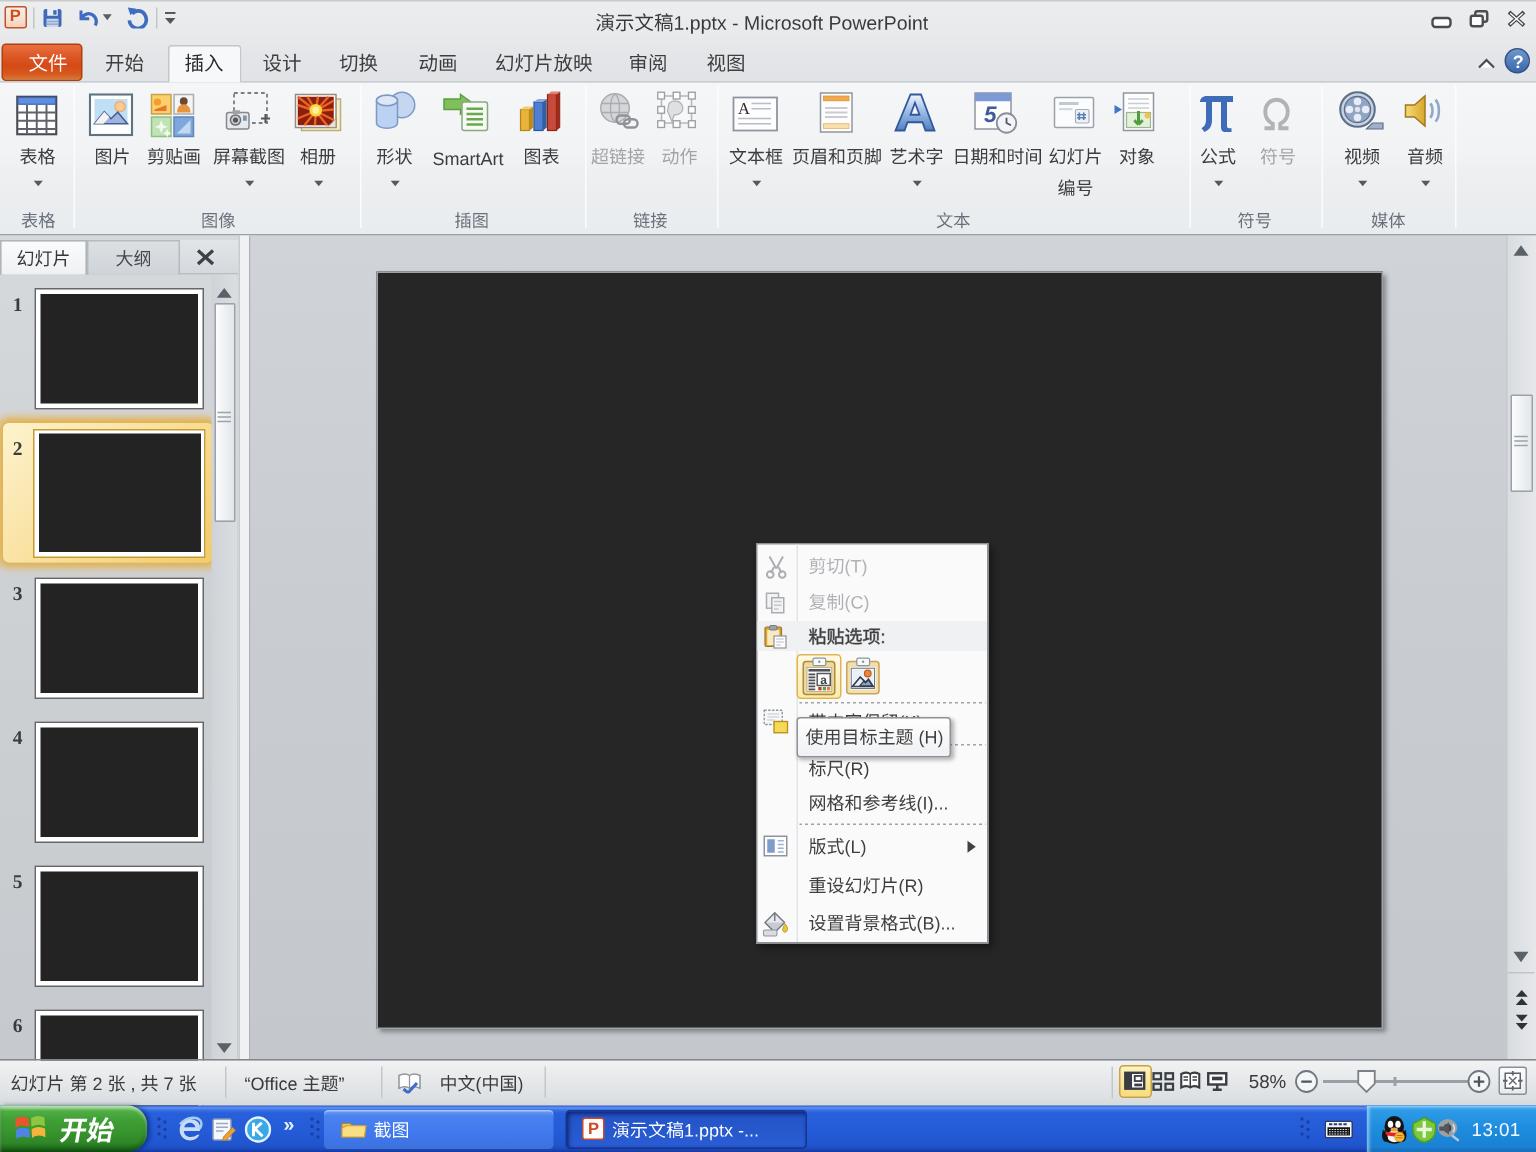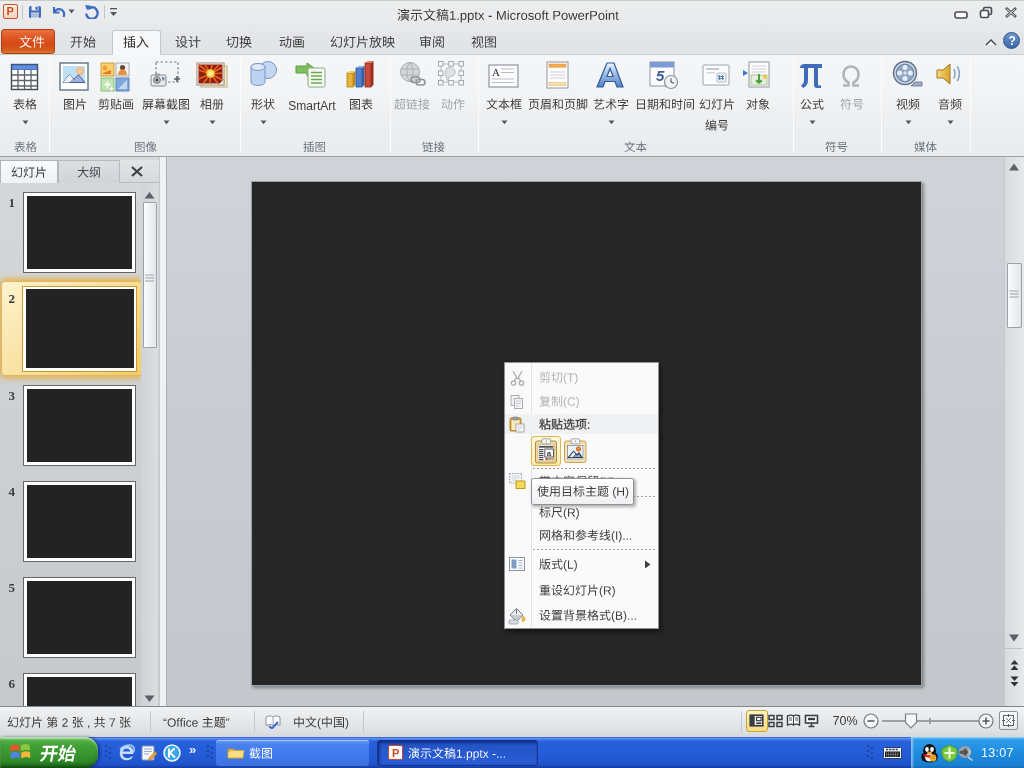--- a/index.html
+++ b/index.html
@@ -476,21 +476,21 @@
 <svg style="position:absolute;left:786px;top:713px;" width="16" height="16" viewBox="0 0 16 16">
       <path d="M1.5 3 C4 1.8 6 1.8 7.5 3 C9 1.8 11 1.8 13.5 3 L13.5 12 C11 10.8 9 10.8 7.5 12 C6 10.8 4 10.8 1.5 12 Z" fill="#FDFDFE" stroke="#3A3E42" stroke-width="1.4"></path>
       <path d="M7.5 3 V12" stroke="#3A3E42" stroke-width="1"></path>
       <path d="M3 5 h3 M3 7 h3 M9 5 h3 M9 7 h3" stroke="#3A3E42" stroke-width="0.9"></path>
     </svg>
 <svg style="position:absolute;left:804px;top:713px;" width="16" height="16" viewBox="0 0 16 16">
       <rect x="1.5" y="2.5" width="12" height="7.5" fill="#FDFDFE" stroke="#3A3E42" stroke-width="1.6"></rect>
       <rect x="4" y="4.8" width="7" height="2.4" fill="#3A3E42"></rect>
       <path d="M7.5 10 V13 M4.5 13.5 H10.5" stroke="#3A3E42" stroke-width="1.6"></path>
     </svg>
-<div class="ab" style="left:828px;top:714px;width:34px;font-size:12.5px;color:#3A3A3A;text-align:center">70%</div>
+<div class="ab" style="left:828px;top:714px;width:34px;font-size:12.5px;color:#3A3A3A;text-align:center">58%</div>
 <svg style="position:absolute;left:863px;top:713px;" width="16" height="16" viewBox="0 0 16 16">
       <circle cx="8" cy="8" r="7" fill="#F4F5F6" stroke="#707780" stroke-width="1.2"></circle>
       <path d="M4.5 8 H11.5" stroke="#4E545B" stroke-width="1.5"></path>
     </svg>
 <div style="position:absolute;left:882px;top:720px;width:97px;height:1.5px;background:#9aa0a7"></div>
 <div style="position:absolute;left:929px;top:718px;width:1.5px;height:6px;background:#9aa0a7"></div>
 <svg style="position:absolute;left:904px;top:713px;" width="14" height="17" viewBox="0 0 14 17">
       <path d="M1.5 1 L12.5 1 L12.5 9.5 L7 15 L1.5 9.5 Z" fill="#F7F8FA" stroke="#7A8188" stroke-width="1.2"></path>
     </svg>
 <svg style="position:absolute;left:978px;top:713px;" width="16" height="16" viewBox="0 0 16 16">
@@ -593,21 +593,21 @@
       <path d="M8.5 1 L16 5 L16 9 C16 13.5 13 16.5 8.5 17.5 C4 16.5 1 13.5 1 9 L1 5 Z" fill="#7CC840" stroke="#4E9E20" stroke-width="1"></path>
       <path d="M8.5 3.5 V14.5 M3.5 9 H13.5" stroke="#E8F8D8" stroke-width="2.2"></path>
     </svg>
 <svg style="position:absolute;left:957px;top:744px;" width="17" height="18" viewBox="0 0 17 18">
       <ellipse cx="8" cy="8" rx="6.5" ry="6" fill="#9BA0A6"></ellipse>
       <circle cx="8" cy="8" r="2.6" fill="#3E4247"></circle>
       <path d="M2.5 7 L5.5 7 L9 4 L9 12.5 L5.5 9.8 L2.5 9.8 Z" fill="#53575C"></path>
       <path d="M11 13 L15.5 16.5" stroke="#B8C8DC" stroke-width="1.6"></path>
       <path d="M11.5 5.5 C13 6.8 13 9.5 11.5 10.8" stroke="#D8E4F0" stroke-width="1" fill="none"></path>
     </svg>
-<div class="ab" style="left:981px;top:746px;width:36px;font-size:12.5px;letter-spacing:0.3px;color:#F4F9FF">13:07</div>
+<div class="ab" style="left:981px;top:746px;width:36px;font-size:12.5px;letter-spacing:0.3px;color:#F4F9FF">13:01</div>
 <div class="ab" style="left:504px;top:362px;width:155px;height:267px;background:#FAFAFB;border:1px solid #8E9298;box-shadow:2px 3px 5px rgba(0,0,0,0.45)"></div>
 <div style="position:absolute;left:531px;top:363px;width:1px;height:265px;background:#E2E4E7"></div>
 <svg style="position:absolute;left:509px;top:370px;" width="17" height="16" viewBox="0 0 17 16">
       <path d="M4 1 L8.5 9 M13 1 L8.5 9 M7 8 L5 12 M10 8 L12 12" stroke="#ABADB0" stroke-width="1.3" fill="none"></path>
       <circle cx="4.5" cy="13" r="2.2" fill="none" stroke="#ABADB0" stroke-width="1.3"></circle>
       <circle cx="12.5" cy="13" r="2.2" fill="none" stroke="#ABADB0" stroke-width="1.3"></circle>
     </svg>
 <svg style="position:absolute;left:539.0px;top:368.8px;overflow:visible" width="41" height="16" viewBox="0 -12.7 41 16">
       <path fill="#AFB1B4" d="M7.2 -7.4V-4.3H7.9V-7.4ZM9.5 -7.7V-4C9.5 -3.9 9.4 -3.8 9.3 -3.8C9.1 -3.8 8.7 -3.8 8.2 -3.8C8.3 -3.7 8.4 -3.4 8.5 -3.2C9.1 -3.2 9.6 -3.2 9.9 -3.3C10.2 -3.4 10.3 -3.6 10.3 -4V-7.7ZM8.2 -10.1C8.1 -9.8 7.7 -9.2 7.5 -8.9H3.9L4.4 -9C4.2 -9.3 3.9 -9.8 3.7 -10.1L2.8 -9.9C3.1 -9.6 3.4 -9.2 3.5 -8.9H0.8V-8.2H11.3V-8.9H8.4C8.6 -9.2 8.9 -9.5 9.1 -9.9ZM1 -2.7V-2H4.9C4.5 -0.8 3.5 -0.1 0.6 0.2C0.8 0.4 1 0.8 1 1C4.2 0.6 5.4 -0.3 5.8 -2H9.6C9.4 -0.7 9.3 -0.1 9 0C8.9 0.1 8.8 0.1 8.6 0.1C8.3 0.1 7.6 0.1 6.8 0.1C7 0.3 7.1 0.6 7.1 0.9C7.8 0.9 8.5 0.9 8.9 0.9C9.3 0.9 9.5 0.8 9.8 0.6C10.1 0.3 10.3 -0.5 10.5 -2.4C10.5 -2.5 10.5 -2.7 10.5 -2.7ZM5 -6.9V-6.2H2.4V-6.9ZM1.6 -7.5V-3.3H2.4V-4.4H5V-4C5 -3.9 5 -3.8 4.9 -3.8C4.8 -3.8 4.4 -3.8 4 -3.8C4.1 -3.7 4.2 -3.4 4.2 -3.3C4.8 -3.3 5.2 -3.3 5.5 -3.4C5.7 -3.5 5.8 -3.6 5.8 -4V-7.5ZM5 -5.7V-5H2.4V-5.7Z M17 -9V-8.2H19C18.9 -4.7 18.7 -1.4 15.7 0.2C16 0.4 16.2 0.7 16.4 0.9C19.5 -0.9 19.8 -4.4 19.9 -8.2H22.4C22.2 -2.7 22 -0.7 21.6 -0.3C21.5 -0.1 21.4 -0.1 21.2 -0.1C20.9 -0.1 20.3 -0.1 19.6 -0.1C19.7 0.1 19.8 0.5 19.8 0.8C20.5 0.8 21.1 0.8 21.5 0.8C21.9 0.8 22.2 0.6 22.5 0.3C23 -0.3 23.1 -2.4 23.3 -8.5C23.3 -8.7 23.3 -9 23.3 -9ZM13.8 -0.8C14.1 -1 14.4 -1.2 17.3 -2.5C17.2 -2.7 17.2 -3.1 17.1 -3.3L14.8 -2.3V-6L17.2 -6.5L17.1 -7.3L14.8 -6.8V-9.6H13.9V-6.6L12.3 -6.3L12.5 -5.5L13.9 -5.8V-2.5C13.9 -2 13.6 -1.7 13.4 -1.6C13.5 -1.4 13.7 -1 13.8 -0.8Z M24.7 -3.1Q24.7 -4.8 25.3 -6.2Q25.8 -7.5 26.9 -8.7H27.9Q26.8 -7.5 26.3 -6.1Q25.8 -4.7 25.8 -3.1Q25.8 -1.5 26.3 -0.1Q26.8 1.2 27.9 2.5H26.9Q25.8 1.3 25.3 -0.1Q24.7 -1.4 24.7 -3.1Z M32.2 -7.3V0H31.1V-7.3H28.3V-8.3H35.1V-7.3Z M38.6 -3.1Q38.6 -1.4 38 -0.1Q37.5 1.3 36.4 2.5H35.4Q36.5 1.3 37 -0.1Q37.5 -1.5 37.5 -3.1Q37.5 -4.7 37 -6.1Q36.5 -7.5 35.4 -8.7H36.4Q37.5 -7.5 38.1 -6.1Q38.6 -4.8 38.6 -3.1Z"></path>
     </svg>

